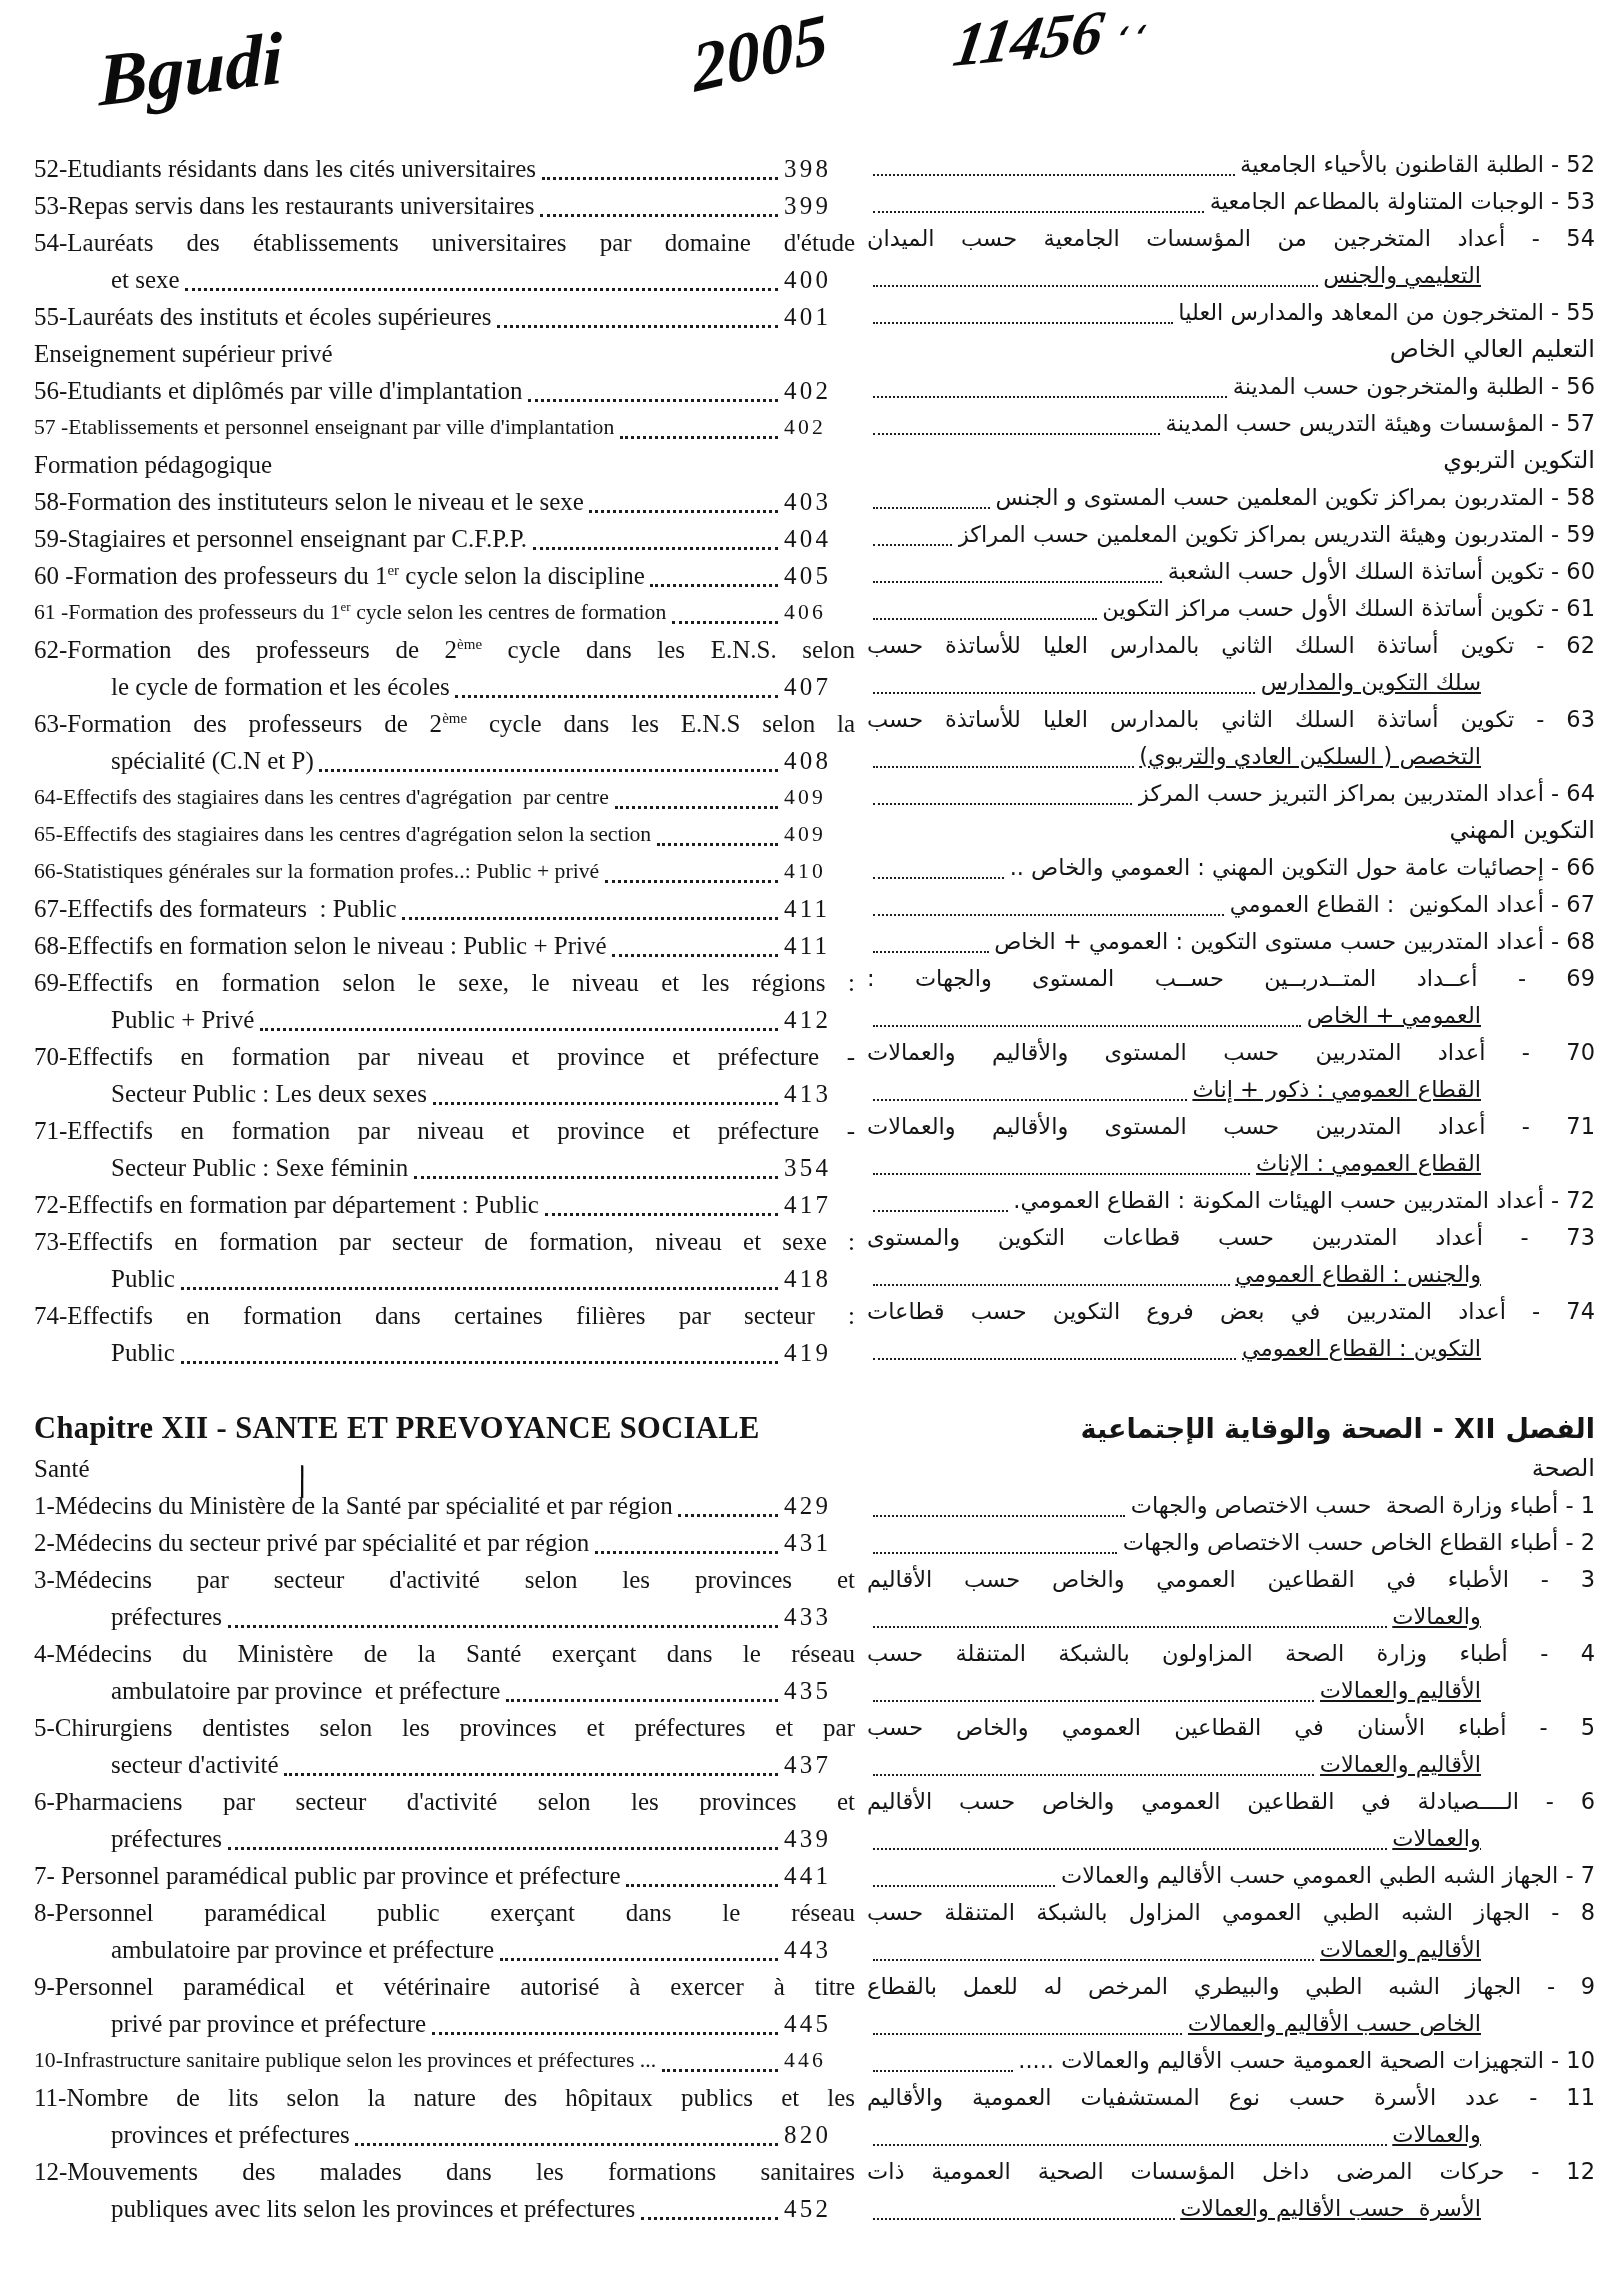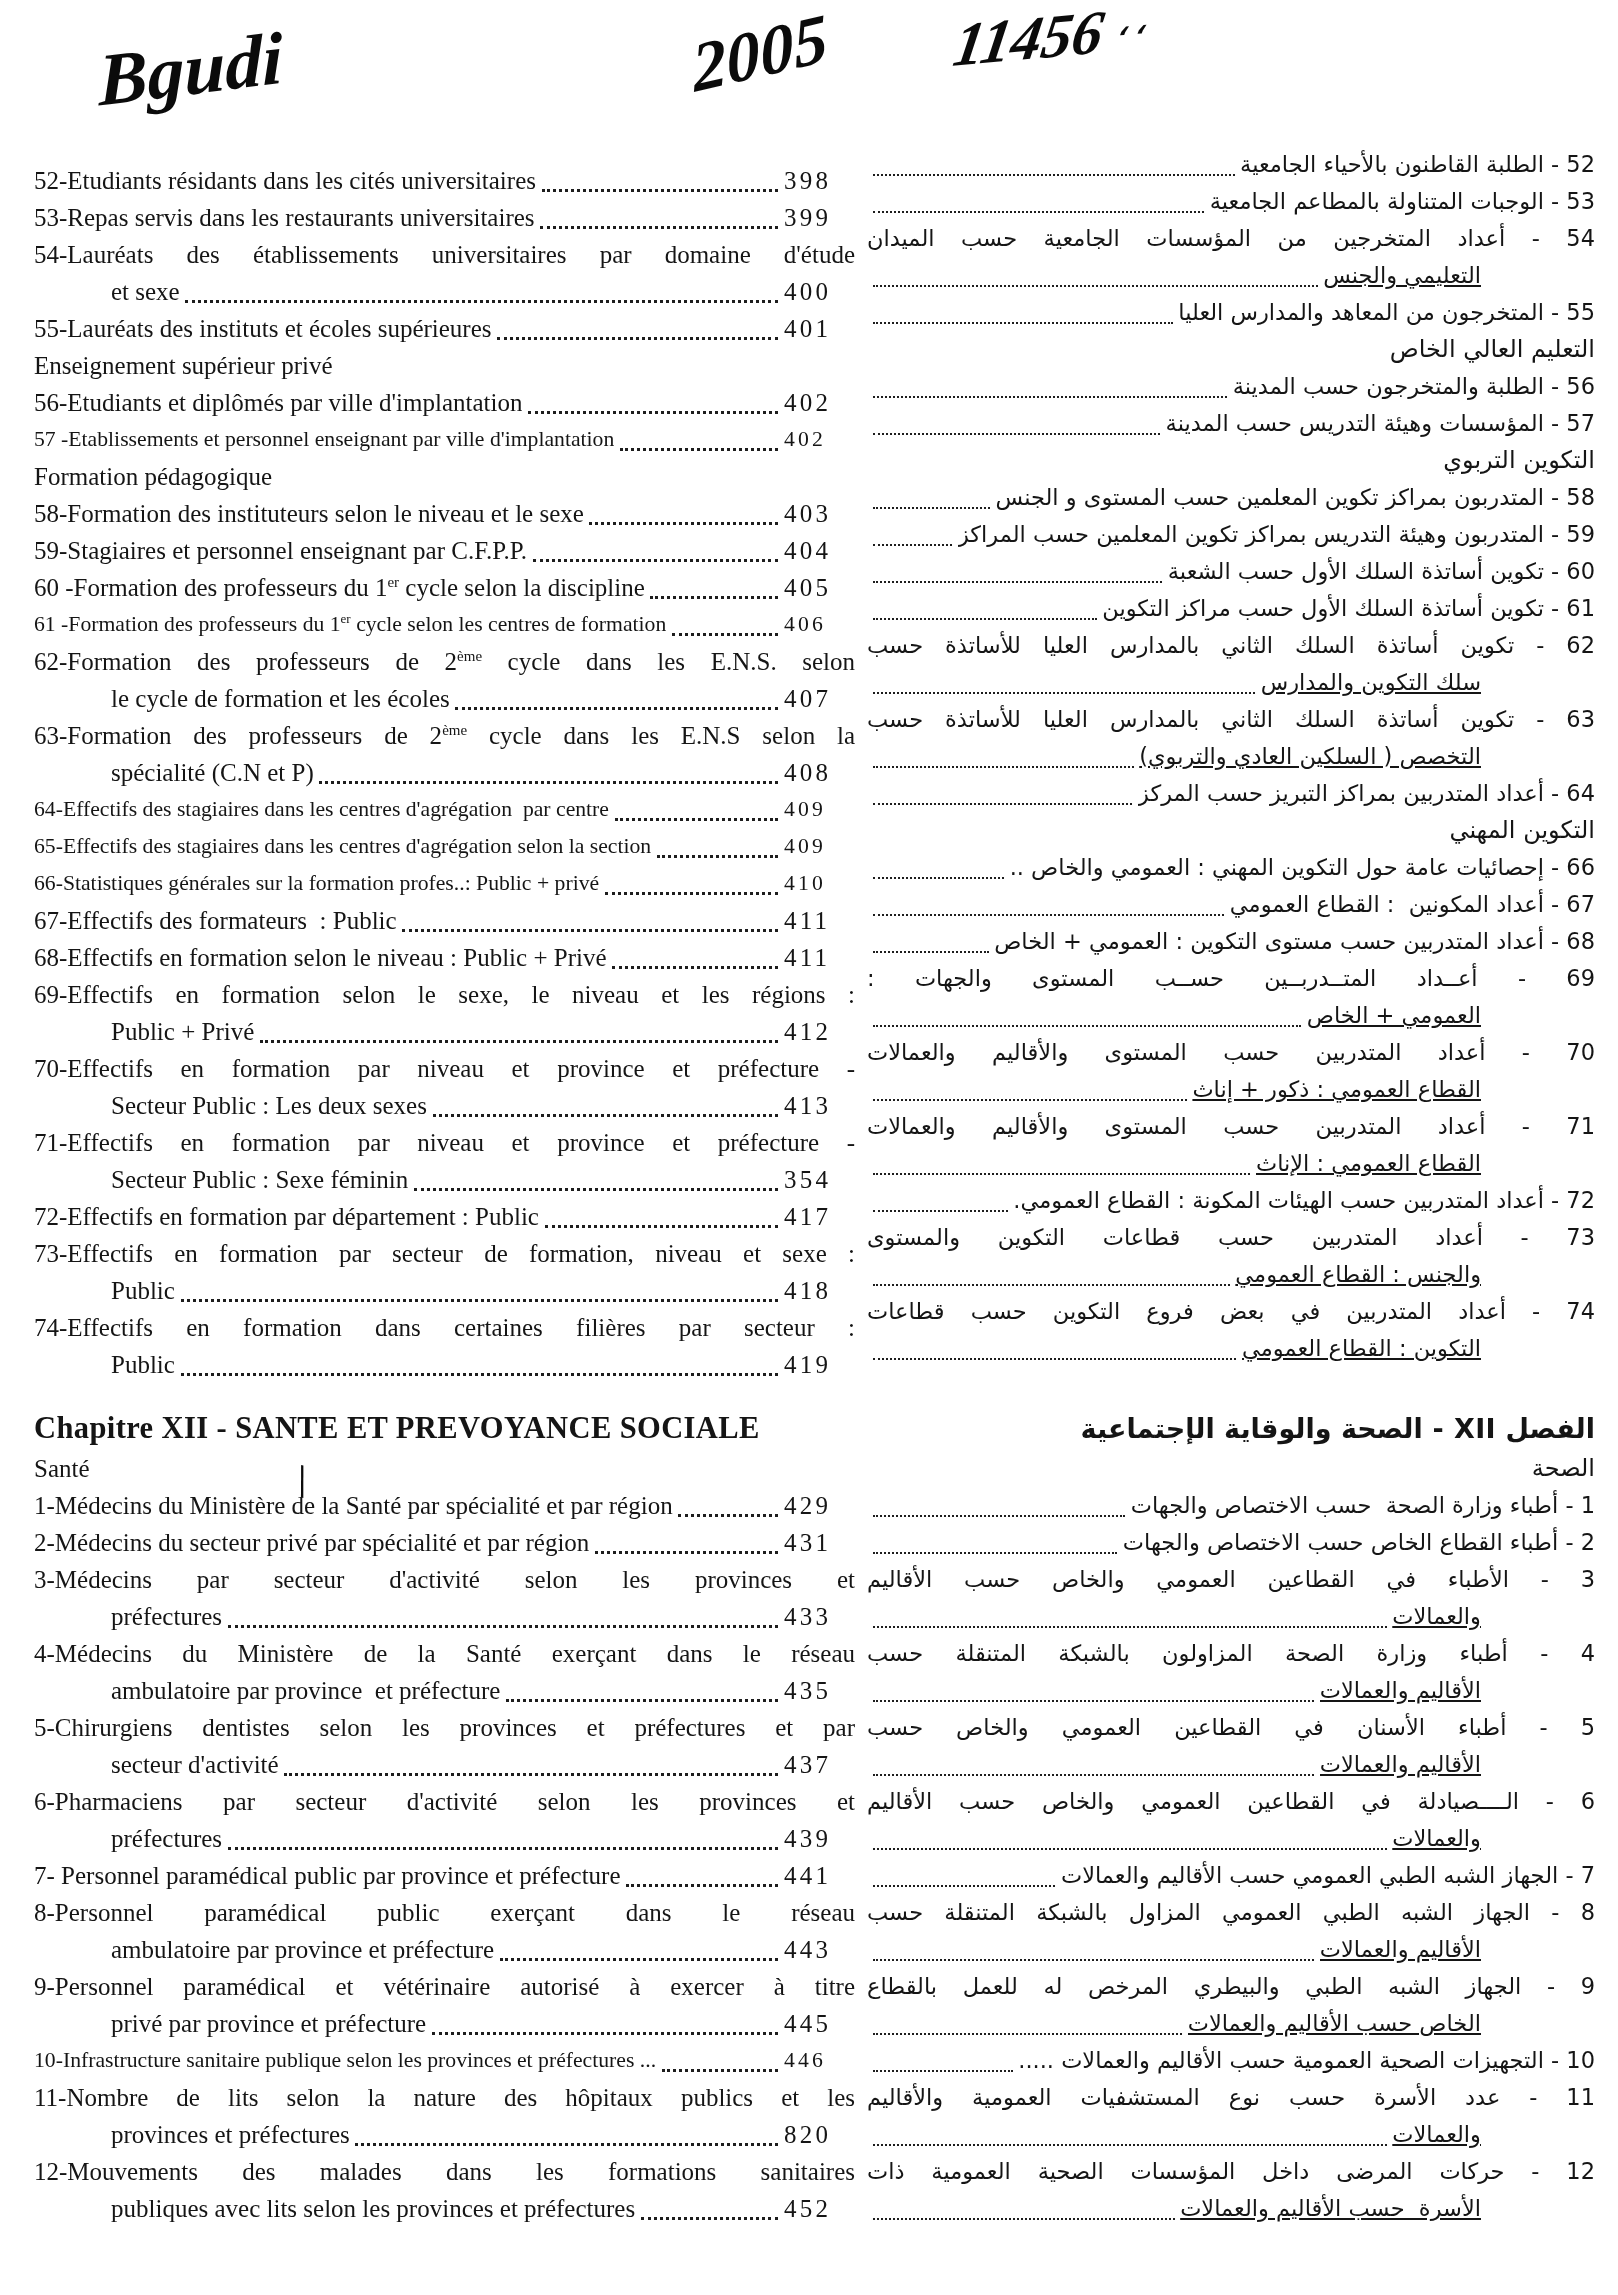--- a/index.html
+++ b/index.html
@@ -56,21 +56,21 @@
   }
   .col-ar .leader{border-bottom-width:2.7px;}
   .pg{
     flex:0 0 auto;min-width:71px;
     text-align:left;letter-spacing:3.2px;
   }
   .heading{font-weight:normal;min-height:37px;}
   .col-ar .heading{font-size:24px;}
   .chapter{
     font-weight:bold;font-size:30.5px;
-    margin-top:27px;min-height:40px;letter-spacing:0.4px;
+    margin-top:39px;min-height:40px;letter-spacing:0.4px;
   }
   .col-ar .chapter{font-size:27px;margin-top:43px;}
   sup{font-size:0.6em;line-height:0;}
   .txt{min-width:0;}
 </style>
 </head>
 <body>
 
 <div class="page">
 

